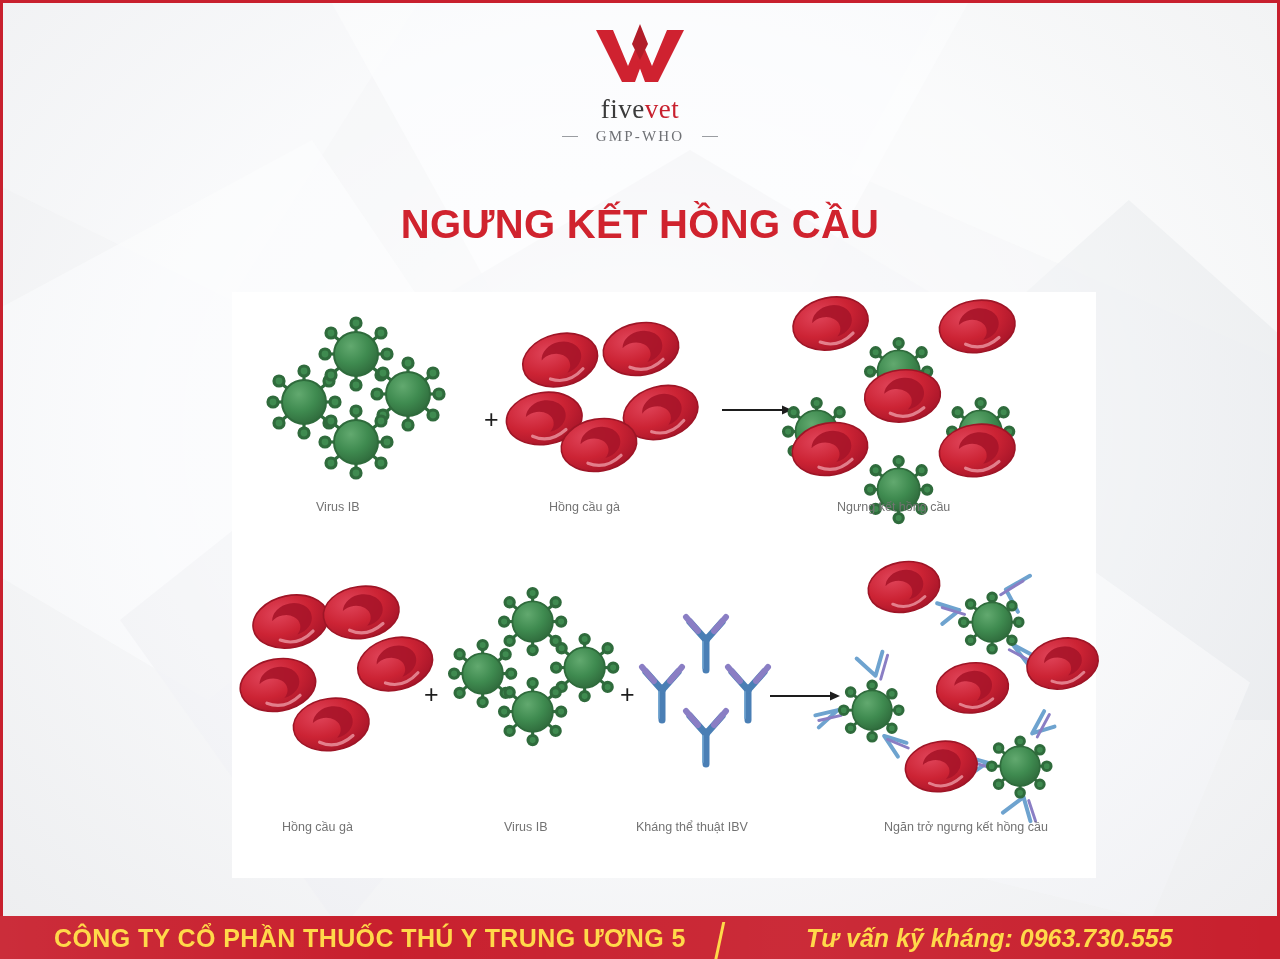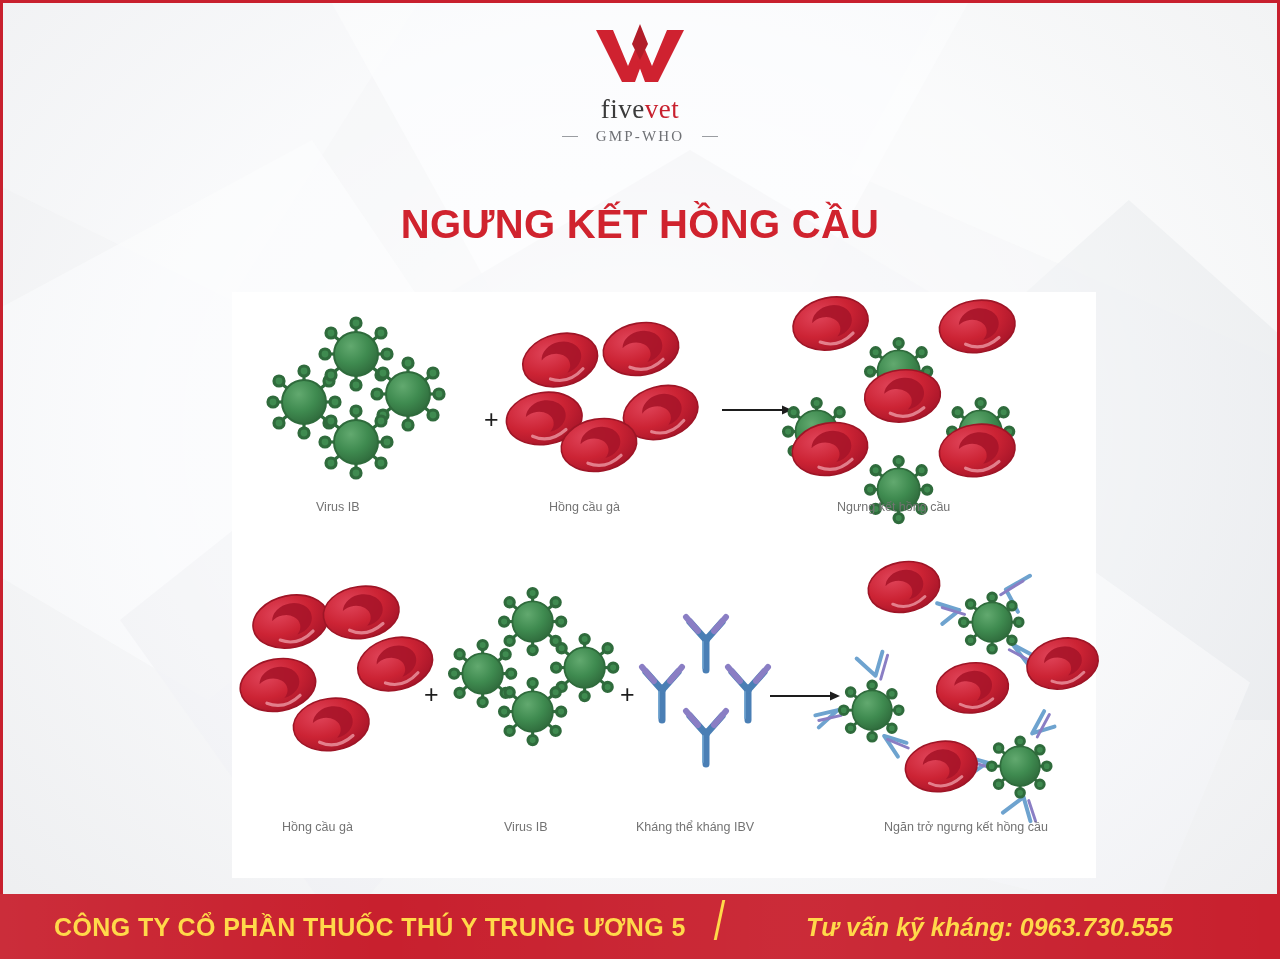--- a/index.html
+++ b/index.html
@@ -52,21 +52,21 @@
   .panel{position:absolute;left:232px;top:292px;width:864px;height:586px;background:#ffffff;}
 
   .label{position:absolute;font-size:12.5px;color:#737373;white-space:nowrap;}
   .plus{position:absolute;font-size:25px;color:#1d1d1d;font-weight:500;line-height:1;}
   .arrow{position:absolute;height:12px;}
 
   svg{display:block;overflow:visible;}
   .grp{position:absolute;}
 
   
-  .footer{position:absolute;left:0;bottom:0;width:1280px;height:65px;background:#c8202e;}
+  .footer{position:absolute;left:0;bottom:0;width:1280px;height:43px;background:#c8202e;}
   .footer .sheen{position:absolute;inset:0;background:linear-gradient(90deg,rgba(255,255,255,.06),rgba(255,255,255,0) 30%,rgba(255,255,255,.05) 62%,rgba(255,255,255,0));}
   .footer .co{position:absolute;left:54px;top:50%;transform:translateY(-50%);
     color:#ffd94a;font-weight:bold;font-size:25px;letter-spacing:.4px;white-space:nowrap;}
   .footer .divider{position:absolute;left:718px;top:6px;width:3px;height:40px;background:#ffd94a;transform:skewX(-12deg);}
   .footer .tel{position:absolute;left:806px;top:50%;transform:translateY(-50%);
     color:#ffd94a;font-weight:bold;font-style:italic;font-size:25px;white-space:nowrap;}
 </style>
 </head>
 <body>
 
@@ -518,21 +518,21 @@
         <g transform="translate(46,96)">
           <line x1="24" y1="26" x2="24" y2="58" stroke="#4a7fb5" stroke-width="7" stroke-linecap="round"></line>
           <line x1="24" y1="28" x2="8" y2="10" stroke="#4a7fb5" stroke-width="7" stroke-linecap="round"></line>
           <line x1="24" y1="28" x2="40" y2="10" stroke="#4a7fb5" stroke-width="7" stroke-linecap="round"></line>
           <line x1="16" y1="19" x2="4" y2="5" stroke="#8a7ec4" stroke-width="6" stroke-linecap="round"></line>
           <line x1="32" y1="19" x2="44" y2="5" stroke="#8a7ec4" stroke-width="6" stroke-linecap="round"></line>
           <line x1="21" y1="30" x2="21" y2="56" stroke="#6ea3cf" stroke-width="2" stroke-linecap="round" opacity=".8"></line>
         </g>
       </svg>
     </div>
-    <div class="label" style="left:404px;top:528px;">Kháng thể kháng IBV</div>
+    <div class="label" style="left:404px;top:528px;">Kháng thể thuật IBV</div>
 
     <svg class="arrow" style="left:538px;top:398px;width:70px;" viewBox="0 0 70 12">
       <line x1="0" y1="6" x2="60" y2="6" stroke="#1d1d1d" stroke-width="1.8"></line>
       <polygon points="60,1.5 70,6 60,10.5" fill="#1d1d1d"></polygon>
     </svg>
 
     <div class="grp" style="left:612px;top:268px;">
       <svg width="240" height="250" viewBox="0 0 240 250">
 
         <g transform="translate(112,14) scale(.86)">

